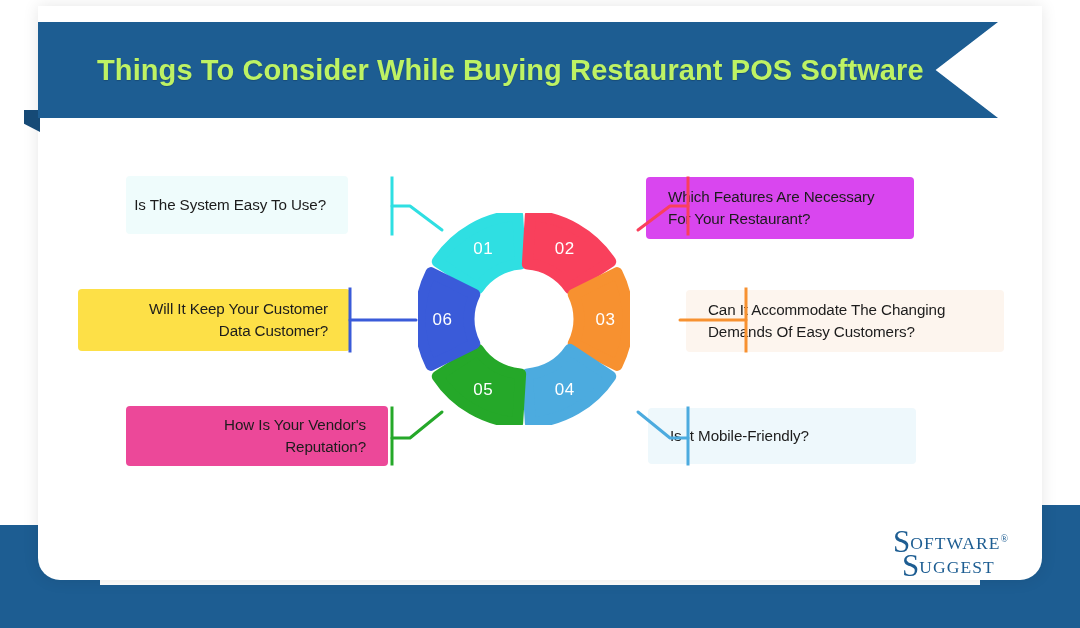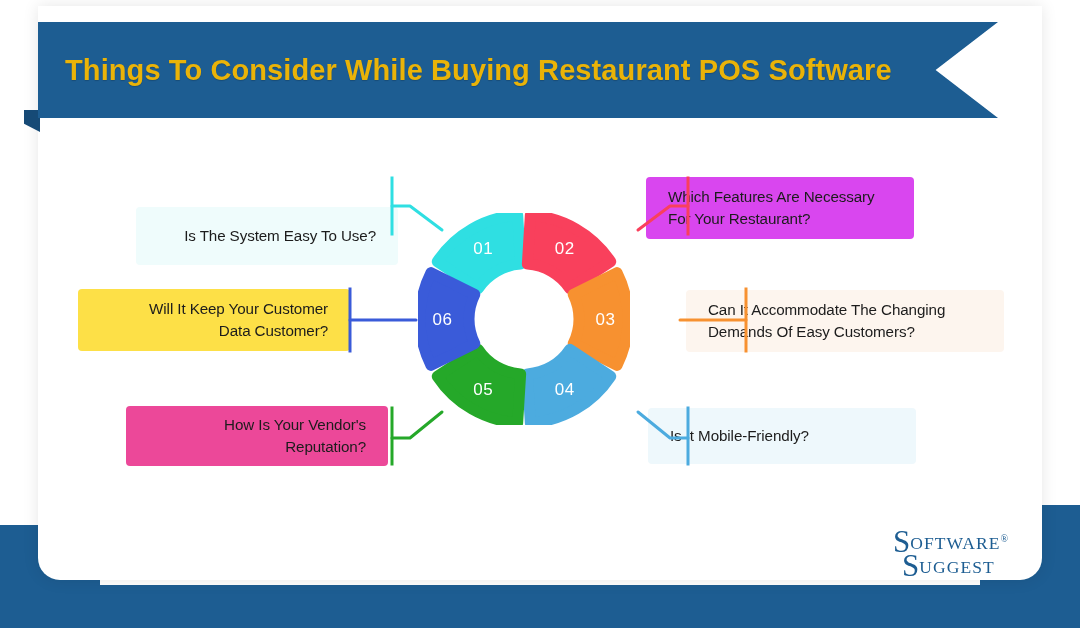--- a/index.html
+++ b/index.html
@@ -91,25 +91,25 @@
     top: 8px;
     width: 960px;
     height: 96px;
     background: #1d5d92;
     clip-path: polygon(0 0, 100% 0, 93.5% 50%, 100% 100%, 0 100%);
     display: flex;
     align-items: center;
     box-shadow: 0 2px 5px rgba(0,0,0,0.16);
   }
   #ribbon-title {
-    color: #eab308;
+    color: #bef264;
     font-size: 29px;
     font-weight: bold;
     letter-spacing: 0.1px;
-    padding-left: 27px;
+    padding-left: 59px;
     white-space: nowrap;
     text-shadow: 0 1px 1px rgba(0,0,0,0.18);
   }
 
   
   #donut {
     position: absolute;
     left: 418px;
     top: 213px;
     width: 212px;
@@ -137,21 +137,21 @@
     font-size: 15.2px;
     line-height: 1.42;
     color: #1c1c1c;
     font-family: "Liberation Sans", sans-serif;
     letter-spacing: -0.1px;
   }
   .box-left  { justify-content: flex-end; padding-right: 22px; text-align: right; }
   .box-right { justify-content: flex-start; padding-left: 22px; text-align: left; }
 
   
-  #box-01 { left: 136px; top: 176px; width: 262px; height: 58px; margin-top: 31px; }
+  #box-01 { left: 126px; top: 176px; width: 222px; height: 58px; }
   #box-06 { left: 78px;  top: 289px; width: 272px; height: 62px; }
   #box-05 { left: 126px; top: 406px; width: 262px; height: 60px; }
   #box-02 { left: 646px; top: 177px; width: 268px; height: 62px; }
   #box-03 { left: 686px; top: 290px; width: 318px; height: 62px; }
   #box-04 { left: 648px; top: 408px; width: 268px; height: 56px; }
 
   
   .connector {
     position: absolute;
     overflow: visible;

